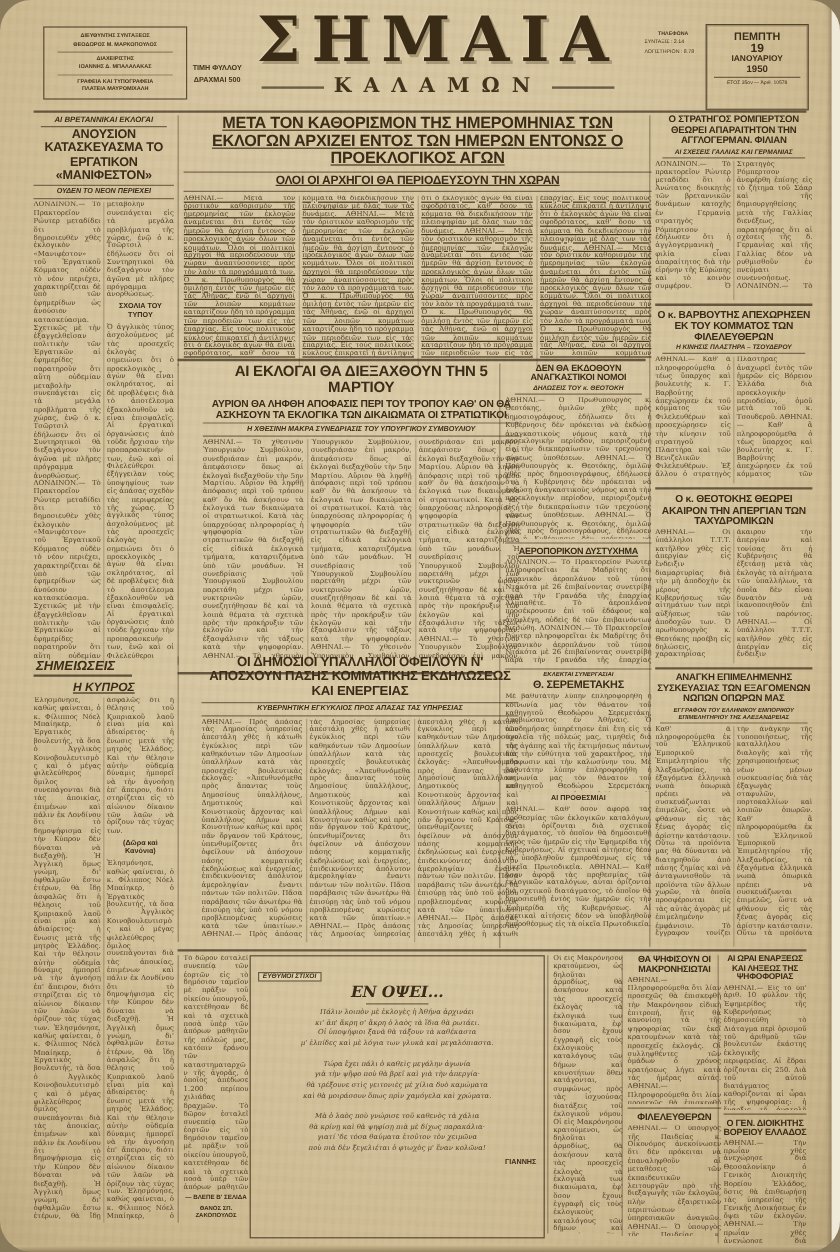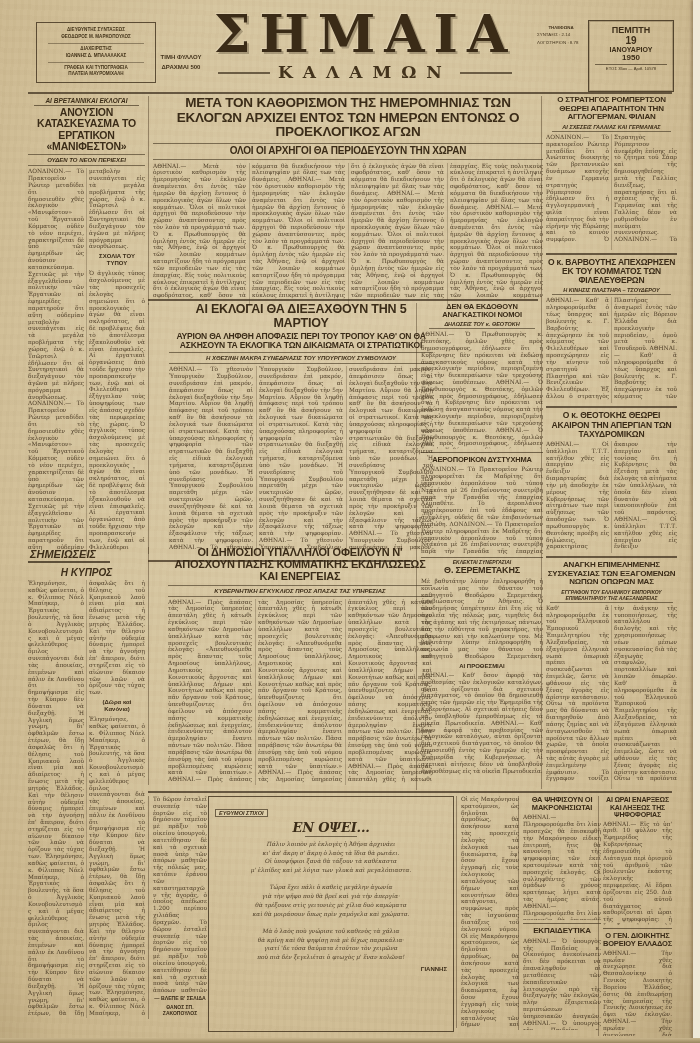--- a/index.html
+++ b/index.html
@@ -1,18 +1,18 @@
 <!DOCTYPE html>
 <html><head>
 <meta charset="utf-8">
 <style>
   html,body{margin:0;padding:0;background:#8a7a5c;}
   #paper{position:relative;width:700px;height:1043px;overflow:hidden;
     background:radial-gradient(ellipse at 48% 38%, #dbcba8 0%, #d5c49e 50%, #c8b48a 88%, #b5a077 100%);
-    font-family:"DejaVu Serif", serif;color:#46371f;}
+    font-family:"DejaVu Serif", serif;color:#46371f;border-radius:26px;}
   #paper::before{content:"";position:absolute;inset:0;pointer-events:none;opacity:.35;
     background:repeating-linear-gradient(93deg, rgba(120,95,60,.06) 0 3px, rgba(255,245,220,.05) 3px 7px),
                repeating-linear-gradient(2deg, rgba(110,85,55,.05) 0 5px, rgba(255,250,230,.04) 5px 11px);}
   #edge-right{position:absolute;right:0;top:0;width:7px;height:100%;background:#efe9d8;box-shadow:-2px 0 3px rgba(90,70,40,.4);}
   #edge-bottom{position:absolute;left:0;bottom:0;width:100%;height:5px;background:linear-gradient(#c9b68e, #9a875f);}
   .abs{position:absolute;}
   .bt{font:5.8px/1.18 "DejaVu Serif", serif;text-align:justify;color:#4d3d27;overflow:hidden;word-break:break-word;}
   .c2{column-count:2;column-gap:5px;column-rule:1px solid rgba(80,63,40,.3);}
   .c3{column-count:3;column-gap:6px;column-rule:1px solid rgba(80,63,40,.3);}
   .c4{column-count:4;column-gap:6px;column-rule:1px solid rgba(80,63,40,.3);}
@@ -90,29 +90,29 @@
     <div class="sub kick" style="font-size:6px;">ΟΥΔΕΝ ΤΟ ΝΕΟΝ ΠΕΡΙΕΧΕΙ</div>
     <div class="bt c2" style="height:388px;margin-top:2px;">
       <span>ΛΟΝΔΙΝΟΝ.— Τὸ Πρακτορεῖον Ρώυτερ μεταδίδει ὅτι τὸ δημοσιευθὲν χθὲς ἐκλογικὸν «Μανιφέστον» τοῦ Ἐργατικοῦ Κόμματος οὐδὲν τὸ νέον περιέχει, χαρακτηρίζεται δὲ ὑπὸ τῶν ἐφημερίδων ὡς ἀνούσιον κατασκεύασμα. Σχετικῶς μὲ τὴν ἐξαγγελθεῖσαν πολιτικὴν τῶν Ἐργατικῶν αἱ ἐφημερίδες παρατηροῦν ὅτι αὕτη οὐδεμίαν μεταβολὴν συνεπάγεται εἰς τὰ μεγάλα προβλήματα τῆς χώρας, ἐνῷ ὁ κ. Τσῶρτσιλ ἐδήλωσεν ὅτι οἱ Συντηρητικοὶ θὰ διεξαγάγουν τὸν ἀγῶνα μὲ πλῆρες πρόγραμμα ἀνορθώσεως. ΛΟΝΔΙΝΟΝ.— Τὸ Πρακτορεῖον Ρώυτερ μεταδίδει ὅτι τὸ δημοσιευθὲν χθὲς ἐκλογικὸν «Μανιφέστον» τοῦ Ἐργατικοῦ Κόμματος οὐδὲν τὸ νέον περιέχει, χαρακτηρίζεται δὲ ὑπὸ τῶν ἐφημερίδων ὡς ἀνούσιον κατασκεύασμα. Σχετικῶς μὲ τὴν ἐξαγγελθεῖσαν πολιτικὴν τῶν Ἐργατικῶν αἱ ἐφημερίδες παρατηροῦν ὅτι αὕτη οὐδεμίαν μεταβολὴν συνεπάγεται εἰς τὰ μεγάλα προβλήματα τῆς χώρας, ἐνῷ ὁ κ. Τσῶρτσιλ ἐδήλωσεν ὅτι οἱ Συντηρητικοὶ θὰ διεξαγάγουν τὸν ἀγῶνα μὲ πλῆρες πρόγραμμα ἀνορθώσεως.</span>
       <span class="mid">ΣΧΟΛΙΑ ΤΟΥ ΤΥΠΟΥ</span>
       <span>Ὁ ἀγγλικὸς τύπος ἀσχολούμενος μὲ τὰς προσεχεῖς ἐκλογὰς σημειώνει ὅτι ὁ προεκλογικὸς ἀγὼν θὰ εἶναι σκληρότατος, αἱ δὲ προβλέψεις διὰ τὸ ἀποτέλεσμα ἐξακολουθοῦν νὰ εἶναι ἐπισφαλεῖς. Αἱ ἐργατικαὶ ὀργανώσεις ἀπὸ τοῦδε ἤρχισαν τὴν προπαρασκευήν των, ἐνῷ καὶ οἱ Φιλελεύθεροι ἐξήγγειλαν τοὺς ὑποψηφίους των εἰς ἁπάσας σχεδὸν τὰς περιφερείας τῆς χώρας. Ὁ ἀγγλικὸς τύπος ἀσχολούμενος μὲ τὰς προσεχεῖς ἐκλογὰς σημειώνει ὅτι ὁ προεκλογικὸς ἀγὼν θὰ εἶναι σκληρότατος, αἱ δὲ προβλέψεις διὰ τὸ ἀποτέλεσμα ἐξακολουθοῦν νὰ εἶναι ἐπισφαλεῖς. Αἱ ἐργατικαὶ ὀργανώσεις ἀπὸ τοῦδε ἤρχισαν τὴν προπαρασκευήν των, ἐνῷ καὶ οἱ Φιλελεύθεροι ἐξήγγειλαν τοὺς ὑποψηφίους των εἰς ἁπάσας σχεδὸν τὰς περιφερείας τῆς χώρας.</span>
     </div>
   </div>
 
   <div class="abs" style="left:28px;top:543px;width:117px;">
     <div class="kick" style="font-size:11px;text-align:center;border-bottom:2px solid rgba(55,42,24,.75);display:inline-block;padding:0 14px 1px 2px;">ΣΗΜΕΙΩΣΕΙΣ</div>
-    <div class="kick" style="font-size:10px;margin:4px 0 2px;">Η ΚΥΠΡΟΣ</div>
+    <div class="kick" style="font-size:10px;margin:4px 0 2px;text-decoration:underline;">Η ΚΥΠΡΟΣ</div>
     <div class="bt c2" style="height:438px;">
       <span>Ἐλησμόνησε, καθὼς φαίνεται, ὁ κ. Φίλιππος Νόελ Μπαίηκερ, ὁ Ἐργατικὸς βουλευτής, τὰ ὅσα ὁ Ἀγγλικὸς Κοινοβουλευτισμὸς καὶ ὁ μέγας φιλελεύθερος ὅμιλος συνεπάγονται διὰ τὰς ἀποικίας, ἐπιμένων καὶ πάλιν ἐκ Λονδίνου ὅτι τὸ δημοψήφισμα εἰς τὴν Κύπρον δὲν δύναται νὰ διεξαχθῇ. Ἡ Ἀγγλικὴ ὅμως γνώμη, δι' ὀφθαλμῶν ἔστω ἐτέρων, θὰ ἴδῃ ἀσφαλῶς ὅτι ἡ θέλησις τοῦ Κυπριακοῦ λαοῦ εἶναι μία καὶ ἀδιαίρετος· ἡ ἕνωσις μετὰ τῆς μητρὸς Ἑλλάδος. Καὶ τὴν θέλησιν αὐτὴν οὐδεμία δύναμις ἠμπορεῖ νὰ τὴν ἀγνοήσῃ ἐπ' ἄπειρον, διότι στηρίζεται εἰς τὸ αἰώνιον δίκαιον τῶν λαῶν νὰ ὁρίζουν τὰς τύχας των. Ἐλησμόνησε, καθὼς φαίνεται, ὁ κ. Φίλιππος Νόελ Μπαίηκερ, ὁ Ἐργατικὸς βουλευτής, τὰ ὅσα ὁ Ἀγγλικὸς Κοινοβουλευτισμὸς καὶ ὁ μέγας φιλελεύθερος ὅμιλος συνεπάγονται διὰ τὰς ἀποικίας, ἐπιμένων καὶ πάλιν ἐκ Λονδίνου ὅτι τὸ δημοψήφισμα εἰς τὴν Κύπρον δὲν δύναται νὰ διεξαχθῇ. Ἡ Ἀγγλικὴ ὅμως γνώμη, δι' ὀφθαλμῶν ἔστω ἐτέρων, θὰ ἴδῃ ἀσφαλῶς ὅτι ἡ θέλησις τοῦ Κυπριακοῦ λαοῦ εἶναι μία καὶ ἀδιαίρετος· ἡ ἕνωσις μετὰ τῆς μητρὸς Ἑλλάδος. Καὶ τὴν θέλησιν αὐτὴν οὐδεμία δύναμις ἠμπορεῖ νὰ τὴν ἀγνοήσῃ ἐπ' ἄπειρον, διότι στηρίζεται εἰς τὸ αἰώνιον δίκαιον τῶν λαῶν νὰ ὁρίζουν τὰς τύχας των.</span>
       <span class="mid">(Δῶρα καὶ Κανόνια)</span>
       <span>Ἐλησμόνησε, καθὼς φαίνεται, ὁ κ. Φίλιππος Νόελ Μπαίηκερ, ὁ Ἐργατικὸς βουλευτής, τὰ ὅσα ὁ Ἀγγλικὸς Κοινοβουλευτισμὸς καὶ ὁ μέγας φιλελεύθερος ὅμιλος συνεπάγονται διὰ τὰς ἀποικίας, ἐπιμένων καὶ πάλιν ἐκ Λονδίνου ὅτι τὸ δημοψήφισμα εἰς τὴν Κύπρον δὲν δύναται νὰ διεξαχθῇ. Ἡ Ἀγγλικὴ ὅμως γνώμη, δι' ὀφθαλμῶν ἔστω ἐτέρων, θὰ ἴδῃ ἀσφαλῶς ὅτι ἡ θέλησις τοῦ Κυπριακοῦ λαοῦ εἶναι μία καὶ ἀδιαίρετος· ἡ ἕνωσις μετὰ τῆς μητρὸς Ἑλλάδος. Καὶ τὴν θέλησιν αὐτὴν οὐδεμία δύναμις ἠμπορεῖ νὰ τὴν ἀγνοήσῃ ἐπ' ἄπειρον, διότι στηρίζεται εἰς τὸ αἰώνιον δίκαιον τῶν λαῶν νὰ ὁρίζουν τὰς τύχας των. Ἐλησμόνησε, καθὼς φαίνεται, ὁ κ. Φίλιππος Νόελ Μπαίηκερ, ὁ Ἐργατικὸς βουλευτής, τὰ ὅσα ὁ Ἀγγλικὸς Κοινοβουλευτισμὸς καὶ ὁ μέγας φιλελεύθερος ὅμιλος συνεπάγονται διὰ τὰς ἀποικίας, ἐπιμένων καὶ πάλιν ἐκ Λονδίνου ὅτι τὸ δημοψήφισμα εἰς τὴν Κύπρον δὲν δύναται νὰ διεξαχθῇ. Ἡ Ἀγγλικὴ ὅμως γνώμη, δι' ὀφθαλμῶν ἔστω ἐτέρων, θὰ ἴδῃ ἀσφαλῶς ὅτι ἡ θέλησις τοῦ Κυπριακοῦ λαοῦ εἶναι μία καὶ ἀδιαίρετος· ἡ ἕνωσις μετὰ τῆς μητρὸς Ἑλλάδος. Καὶ τὴν θέλησιν αὐτὴν οὐδεμία δύναμις ἠμπορεῖ νὰ τὴν ἀγνοήσῃ ἐπ' ἄπειρον, διότι στηρίζεται εἰς τὸ αἰώνιον δίκαιον τῶν λαῶν νὰ ὁρίζουν τὰς τύχας των.</span>
     </div>
   </div>
 
-  <div class="abs vline" style="left:148px;top:96px;width:390px;padding-left:4px;">
+  <div class="abs vline" style="left:148px;top:96px;width:390px;padding-left:4px;text-decoration:underline;">
     <div class="hl" style="font-size:13.5px;">ΜΕΤΑ ΤΟΝ ΚΑΘΟΡΙΣΜΟΝ ΤΗΣ ΗΜΕΡΟΜΗΝΙΑΣ ΤΩΝ ΕΚΛΟΓΩΝ ΑΡΧΙΖΕΙ ΕΝΤΟΣ ΤΩΝ ΗΜΕΡΩΝ ΕΝΤΟΝΩΣ Ο ΠΡΟΕΚΛΟΓΙΚΟΣ ΑΓΩΝ</div>
     <div class="sub hl" style="font-size:10px;margin-top:3px;">ΟΛΟΙ ΟΙ ΑΡΧΗΓΟΙ ΘΑ ΠΕΡΙΟΔΕΥΣΟΥΝ ΤΗΝ ΧΩΡΑΝ</div>
     <div class="bt c4" style="height:142px;margin-top:3px;">
       <span>ΑΘΗΝΑΙ.— Μετὰ τὸν ὁριστικὸν καθορισμὸν τῆς ἡμερομηνίας τῶν ἐκλογῶν ἀναμένεται ὅτι ἐντὸς τῶν ἡμερῶν θὰ ἀρχίσῃ ἔντονος ὁ προεκλογικὸς ἀγὼν ὅλων τῶν κομμάτων. Ὅλοι οἱ πολιτικοὶ ἀρχηγοὶ θὰ περιοδεύσουν τὴν χώραν ἀναπτύσσοντες πρὸς τὸν λαὸν τὰ προγράμματά των. Ὁ κ. Πρωθυπουργὸς θὰ ὁμιλήσῃ ἐντὸς τῶν ἡμερῶν εἰς τὰς Ἀθήνας, ἐνῷ οἱ ἀρχηγοὶ τῶν λοιπῶν κομμάτων καταρτίζουν ἤδη τὸ πρόγραμμα τῶν περιοδειῶν των εἰς τὰς ἐπαρχίας. Εἰς τοὺς πολιτικοὺς κύκλους ἐπικρατεῖ ἡ ἀντίληψις ὅτι ὁ ἐκλογικὸς ἀγὼν θὰ εἶναι σφοδρότατος, καθ' ὅσον τὰ κόμματα θὰ διεκδικήσουν τὴν πλειοψηφίαν μὲ ὅλας των τὰς δυνάμεις. ΑΘΗΝΑΙ.— Μετὰ τὸν ὁριστικὸν καθορισμὸν τῆς ἡμερομηνίας τῶν ἐκλογῶν ἀναμένεται ὅτι ἐντὸς τῶν ἡμερῶν θὰ ἀρχίσῃ ἔντονος ὁ προεκλογικὸς ἀγὼν ὅλων τῶν κομμάτων. Ὅλοι οἱ πολιτικοὶ ἀρχηγοὶ θὰ περιοδεύσουν τὴν χώραν ἀναπτύσσοντες πρὸς τὸν λαὸν τὰ προγράμματά των. Ὁ κ. Πρωθυπουργὸς θὰ ὁμιλήσῃ ἐντὸς τῶν ἡμερῶν εἰς τὰς Ἀθήνας, ἐνῷ οἱ ἀρχηγοὶ τῶν λοιπῶν κομμάτων καταρτίζουν ἤδη τὸ πρόγραμμα τῶν περιοδειῶν των εἰς τὰς ἐπαρχίας. Εἰς τοὺς πολιτικοὺς κύκλους ἐπικρατεῖ ἡ ἀντίληψις ὅτι ὁ ἐκλογικὸς ἀγὼν θὰ εἶναι σφοδρότατος, καθ' ὅσον τὰ κόμματα θὰ διεκδικήσουν τὴν πλειοψηφίαν μὲ ὅλας των τὰς δυνάμεις. ΑΘΗΝΑΙ.— Μετὰ τὸν ὁριστικὸν καθορισμὸν τῆς ἡμερομηνίας τῶν ἐκλογῶν ἀναμένεται ὅτι ἐντὸς τῶν ἡμερῶν θὰ ἀρχίσῃ ἔντονος ὁ προεκλογικὸς ἀγὼν ὅλων τῶν κομμάτων. Ὅλοι οἱ πολιτικοὶ ἀρχηγοὶ θὰ περιοδεύσουν τὴν χώραν ἀναπτύσσοντες πρὸς τὸν λαὸν τὰ προγράμματά των. Ὁ κ. Πρωθυπουργὸς θὰ ὁμιλήσῃ ἐντὸς τῶν ἡμερῶν εἰς τὰς Ἀθήνας, ἐνῷ οἱ ἀρχηγοὶ τῶν λοιπῶν κομμάτων καταρτίζουν ἤδη τὸ πρόγραμμα τῶν περιοδειῶν των εἰς τὰς ἐπαρχίας. Εἰς τοὺς πολιτικοὺς κύκλους ἐπικρατεῖ ἡ ἀντίληψις ὅτι ὁ ἐκλογικὸς ἀγὼν θὰ εἶναι σφοδρότατος, καθ' ὅσον τὰ κόμματα θὰ διεκδικήσουν τὴν πλειοψηφίαν μὲ ὅλας των τὰς δυνάμεις. ΑΘΗΝΑΙ.— Μετὰ τὸν ὁριστικὸν καθορισμὸν τῆς ἡμερομηνίας τῶν ἐκλογῶν ἀναμένεται ὅτι ἐντὸς τῶν ἡμερῶν θὰ ἀρχίσῃ ἔντονος ὁ προεκλογικὸς ἀγὼν ὅλων τῶν κομμάτων. Ὅλοι οἱ πολιτικοὶ ἀρχηγοὶ θὰ περιοδεύσουν τὴν χώραν ἀναπτύσσοντες πρὸς τὸν λαὸν τὰ προγράμματά των. Ὁ κ. Πρωθυπουργὸς θὰ ὁμιλήσῃ ἐντὸς τῶν ἡμερῶν εἰς τὰς Ἀθήνας, ἐνῷ οἱ ἀρχηγοὶ τῶν λοιπῶν κομμάτων καταρτίζουν ἤδη τὸ πρόγραμμα τῶν περιοδειῶν των εἰς τὰς ἐπαρχίας. Εἰς τοὺς πολιτικοὺς κύκλους ἐπικρατεῖ ἡ ἀντίληψις ὅτι ὁ ἐκλογικὸς ἀγὼν θὰ εἶναι σφοδρότατος, καθ' ὅσον τὰ κόμματα θὰ διεκδικήσουν τὴν πλειοψηφίαν μὲ ὅλας των τὰς δυνάμεις. ΑΘΗΝΑΙ.— Μετὰ τὸν ὁριστικὸν καθορισμὸν τῆς ἡμερομηνίας τῶν ἐκλογῶν ἀναμένεται ὅτι ἐντὸς τῶν ἡμερῶν θὰ ἀρχίσῃ ἔντονος ὁ προεκλογικὸς ἀγὼν ὅλων τῶν κομμάτων. Ὅλοι οἱ πολιτικοὶ ἀρχηγοὶ θὰ περιοδεύσουν τὴν χώραν ἀναπτύσσοντες πρὸς τὸν λαὸν τὰ προγράμματά των. Ὁ κ. Πρωθυπουργὸς θὰ ὁμιλήσῃ ἐντὸς τῶν ἡμερῶν εἰς τὰς Ἀθήνας, ἐνῷ οἱ ἀρχηγοὶ τῶν λοιπῶν κομμάτων καταρτίζουν ἤδη τὸ πρόγραμμα τῶν περιοδειῶν των εἰς τὰς ἐπαρχίας. Εἰς τοὺς πολιτικοὺς κύκλους ἐπικρατεῖ ἡ ἀντίληψις ὅτι ὁ ἐκλογικὸς ἀγὼν θὰ εἶναι σφοδρότατος, καθ' ὅσον τὰ κόμματα θὰ διεκδικήσουν τὴν πλειοψηφίαν μὲ ὅλας των τὰς δυνάμεις.</span>
     </div>
   </div>
 
   <div class="abs vline" style="left:541px;top:96px;width:131px;padding-left:4px;">
 
     <div>
@@ -164,21 +164,21 @@
     </div>
   </div>
 
   <div class="abs vline" style="left:416px;top:303px;width:122px;padding-left:4px;">
     <div class="hl" style="font-size:7.5px;">ΔΕΝ ΘΑ ΕΚΔΟΘΟΥΝ ΑΝΑΓΚΑΣΤΙΚΟΙ ΝΟΜΟΙ</div>
     <div class="kick" style="font-size:5.5px;border-bottom:1px solid rgba(62,48,28,.6);margin:2px 8px;padding-bottom:1px;">ΔΗΛΩΣΕΙΣ ΤΟΥ κ. ΘΕΟΤΟΚΗ</div>
     <div class="bt" style="height:118px;">
       <span>ΑΘΗΝΑΙ.— Ὁ Πρωθυπουργὸς κ. Θεοτόκης, ὁμιλῶν χθὲς πρὸς δημοσιογράφους, ἐδήλωσεν ὅτι ἡ Κυβέρνησις δὲν πρόκειται νὰ ἐκδώσῃ ἀναγκαστικοὺς νόμους κατὰ τὴν προεκλογικὴν περίοδον, περιοριζομένη εἰς τὴν διεκπεραίωσιν τῶν τρεχούσης φύσεως ὑποθέσεων. ΑΘΗΝΑΙ.— Ὁ Πρωθυπουργὸς κ. Θεοτόκης, ὁμιλῶν χθὲς πρὸς δημοσιογράφους, ἐδήλωσεν ὅτι ἡ Κυβέρνησις δὲν πρόκειται νὰ ἐκδώσῃ ἀναγκαστικοὺς νόμους κατὰ τὴν προεκλογικὴν περίοδον, περιοριζομένη εἰς τὴν διεκπεραίωσιν τῶν τρεχούσης φύσεως ὑποθέσεων. ΑΘΗΝΑΙ.— Ὁ Πρωθυπουργὸς κ. Θεοτόκης, ὁμιλῶν χθὲς πρὸς δημοσιογράφους, ἐδήλωσεν ὅτι ἡ Κυβέρνησις δὲν πρόκειται νὰ ἐκδώσῃ ἀναγκαστικοὺς νόμους κατὰ τὴν προεκλογικὴν περίοδον, περιοριζομένη εἰς τὴν διεκπεραίωσιν τῶν τρεχούσης φύσεως ὑποθέσεων.</span>
     </div>
     <div class="rule" style="margin:3px 0;"></div>
-    <div class="hl" style="font-size:7.5px;">ΑΕΡΟΠΟΡΙΚΟΝ ΔΥΣΤΥΧΗΜΑ</div>
+    <div class="hl" style="font-size:7.5px;text-decoration:underline;">ΑΕΡΟΠΟΡΙΚΟΝ ΔΥΣΤΥΧΗΜΑ</div>
     <div class="bt" style="height:88px;margin-top:2px;">
       <span>ΛΟΝΔΙΝΟΝ.— Τὸ Πρακτορεῖον Ρώυτερ πληροφορεῖται ἐκ Μαδρίτης ὅτι ἱσπανικὸν ἀεροπλάνον τοῦ τύπου Ντακότα μὲ 26 ἐπιβαίνοντας συνετρίβη παρὰ τὴν Γρανάδα τῆς ἐπαρχίας Ἀλμπαθέτε. Τὸ ἀεροπλάνον προσέκρουσεν ἐπὶ τοῦ ἐδάφους καὶ ἀνεφλέγη, οὐδεὶς δὲ τῶν ἐπιβαινόντων διεσώθη. ΛΟΝΔΙΝΟΝ.— Τὸ Πρακτορεῖον Ρώυτερ πληροφορεῖται ἐκ Μαδρίτης ὅτι ἱσπανικὸν ἀεροπλάνον τοῦ τύπου Ντακότα μὲ 26 ἐπιβαίνοντας συνετρίβη παρὰ τὴν Γρανάδα τῆς ἐπαρχίας Ἀλμπαθέτε. Τὸ ἀεροπλάνον προσέκρουσεν ἐπὶ τοῦ ἐδάφους καὶ ἀνεφλέγη, οὐδεὶς δὲ τῶν ἐπιβαινόντων διεσώθη.</span>
     </div>
     <div class="rule" style="margin:3px 0 1px;"></div>
     <div class="kick" style="font-size:5px;">ΕΚΛΕΚΤΑΙ ΣΥΝΕΡΓΑΣΙΑΙ</div>
     <div class="hl" style="font-size:9px;margin:1px 0 2px;">Θ. ΣΕΡΕΜΕΤΑΚΗΣ</div>
     <div class="bt" style="height:82px;">
       <span>Μὲ βαθυτάτην λύπην ἐπληροφορήθη ἡ κοινωνία μας τὸν θάνατον τοῦ καθηγητοῦ Θεοδώρου Σερεμετάκη, ἀποβιώσαντος ἐν Ἀθήναις. Ὁ ἀποδημήσας ὑπηρέτησεν ἐπὶ ἔτη εἰς τὰ σχολεῖα τῆς πόλεώς μας, τιμηθεὶς διὰ τῆς ἀγάπης καὶ τῆς ἐκτιμήσεως πάντων, διὰ τὴν εὐθύτητα τοῦ χαρακτῆρος, τὴν μόρφωσιν καὶ τὴν καλωσύνην του. Μὲ βαθυτάτην λύπην ἐπληροφορήθη ἡ κοινωνία μας τὸν θάνατον τοῦ καθηγητοῦ Θεοδώρου Σερεμετάκη, ἀποβιώσαντος ἐν Ἀθήναις. Ὁ ἀποδημήσας ὑπηρέτησεν ἐπὶ ἔτη εἰς τὰ σχολεῖα τῆς πόλεώς μας, τιμηθεὶς διὰ τῆς ἀγάπης καὶ τῆς ἐκτιμήσεως πάντων, διὰ τὴν εὐθύτητα τοῦ χαρακτῆρος, τὴν μόρφωσιν καὶ τὴν καλωσύνην του.</span>
     </div>
     <div class="mid">ΑΙ ΠΡΟΘΕΣΜΙΑΙ</div>
@@ -232,21 +232,21 @@
       <span>Οἱ εἰς Μακρόνησον κρατούμενοι, ὡς δηλοῦται ἁρμοδίως, θὰ ἀσκήσουν κατὰ τὰς προσεχεῖς ἐκλογὰς τὰ ἐκλογικά των δικαιώματα, ἐφ' ὅσον ἔχουν ἐγγραφῆ εἰς τοὺς ἐκλογικοὺς καταλόγους τῶν δήμων καὶ κοινοτήτων ὅθεν κατάγονται, συμφώνως πρὸς τὰς ἰσχυούσας διατάξεις τοῦ ἐκλογικοῦ νόμου. Οἱ εἰς Μακρόνησον κρατούμενοι, ὡς δηλοῦται ἁρμοδίως, θὰ ἀσκήσουν κατὰ τὰς προσεχεῖς ἐκλογὰς τὰ ἐκλογικά των δικαιώματα, ἐφ' ὅσον ἔχουν ἐγγραφῆ εἰς τοὺς ἐκλογικοὺς καταλόγους τῶν δήμων καὶ κοινοτήτων ὅθεν κατάγονται, συμφώνως πρὸς τὰς ἰσχυούσας διατάξεις τοῦ ἐκλογικοῦ νόμου. Οἱ εἰς Μακρόνησον κρατούμενοι, ὡς δηλοῦται ἁρμοδίως, θὰ ἀσκήσουν κατὰ τὰς προσεχεῖς ἐκλογὰς τὰ ἐκλογικά των δικαιώματα, ἐφ' ὅσον ἔχουν ἐγγραφῆ εἰς τοὺς ἐκλογικοὺς καταλόγους τῶν δήμων καὶ κοινοτήτων ὅθεν κατάγονται, συμφώνως πρὸς τὰς ἰσχυούσας διατάξεις τοῦ ἐκλογικοῦ νόμου.</span>
     </div>
   </div>
 
   <div class="abs vline" style="left:518px;top:796px;width:78px;padding-left:4px;">
     <div class="hl" style="font-size:7.5px;">ΘΑ ΨΗΦΙΣΟΥΝ ΟΙ ΜΑΚΡΟΝΗΣΙΩΤΑΙ</div>
     <div class="bt" style="height:106px;margin-top:2px;">
       <span>ΑΘΗΝΑΙ.— Πληροφορούμεθα ὅτι λίαν προσεχῶς θὰ ἐπισκεφθῇ τὴν Μακρόνησον εἰδικὴ ἐπιτροπή, ἥτις θὰ κανονίσῃ τὰ τῆς ψηφοφορίας τῶν ἐκεῖ κρατουμένων κατὰ τὰς προσεχεῖς ἐκλογάς. Οἱ συλληφθέντες τῶν ὁμάδων ὁ χρόνος κρατήσεως λήγει κατὰ τὰς ἡμέρας αὐτάς. ΑΘΗΝΑΙ.— Πληροφορούμεθα ὅτι λίαν προσεχῶς θὰ ἐπισκεφθῇ τὴν Μακρόνησον εἰδικὴ ἐπιτροπή, ἥτις θὰ κανονίσῃ τὰ τῆς ψηφοφορίας τῶν ἐκεῖ κρατουμένων κατὰ τὰς προσεχεῖς ἐκλογάς. Οἱ συλληφθέντες τῶν ὁμάδων ὁ χρόνος κρατήσεως λήγει κατὰ τὰς ἡμέρας αὐτάς.</span>
     </div>
     <div class="rule" style="margin:3px 0;"></div>
-    <div class="hl" style="font-size:8px;">ΕΚΠΑΙΔΕΥΤΙΚΑ</div>
+    <div class="hl" style="font-size:8px;">ΦΙΛΕΛΕΥΘΕΡΩΝ</div>
     <div class="bt" style="height:92px;margin-top:2px;">
       <span>ΑΘΗΝΑΙ.— Ὁ ὑπουργὸς τῆς Παιδείας κ. Οἰκονόμος ἀνεκοίνωσεν ὅτι δὲν πρόκειται νὰ ἐπαναληφθοῦν αἱ μεταθέσεις τῶν ἐκπαιδευτικῶν λειτουργῶν πρὸ τῆς διεξαγωγῆς τῶν ἐκλογῶν, πλὴν ἐξαιρετικῶν περιπτώσεων ὑπηρεσιακῶν ἀναγκῶν. ΑΘΗΝΑΙ.— Ὁ ὑπουργὸς τῆς Παιδείας κ. Οἰκονόμος ἀνεκοίνωσεν ὅτι δὲν πρόκειται νὰ ἐπαναληφθοῦν αἱ μεταθέσεις τῶν ἐκπαιδευτικῶν λειτουργῶν πρὸ τῆς διεξαγωγῆς τῶν ἐκλογῶν, πλὴν ἐξαιρετικῶν περιπτώσεων ὑπηρεσιακῶν ἀναγκῶν.</span>
     </div>
   </div>
 
   <div class="abs vline" style="left:598px;top:796px;width:74px;padding-left:4px;box-sizing:border-box;">
     <div class="hl" style="font-size:7px;">ΑΙ ΩΡΑΙ ΕΝΑΡΞΕΩΣ ΚΑΙ ΛΗΞΕΩΣ ΤΗΣ ΨΗΦΟΦΟΡΙΑΣ</div>
     <div class="bt" style="height:104px;margin-top:2px;">
       <span>ΑΘΗΝΑΙ.— Εἰς τὸ ὑπ' ἀριθ. 10 φύλλον τῆς Ἐφημερίδος τῆς Κυβερνήσεως ἐδημοσιεύθη τὸ Διάταγμα περὶ ὁρισμοῦ τοῦ ἀριθμοῦ τῶν βουλευτῶν ἑκάστης ἐκλογικῆς περιφερείας. Αἱ ἕδραι ὁρίζονται εἰς 250. Διὰ τοῦ αὐτοῦ διατάγματος καθορίζονται αἱ ὧραι τῆς ψηφοφορίας: ἡ ἔναρξις τῇ ἀνατολῇ τοῦ ἡλίου (7.12) καὶ ἡ λῆξις τῇ δύσει (5 μ. μ.). ΑΘΗΝΑΙ.— Εἰς τὸ ὑπ' ἀριθ. 10 φύλλον τῆς Ἐφημερίδος τῆς Κυβερνήσεως ἐδημοσιεύθη τὸ Διάταγμα περὶ ὁρισμοῦ τοῦ ἀριθμοῦ τῶν βουλευτῶν ἑκάστης ἐκλογικῆς περιφερείας. Αἱ ἕδραι ὁρίζονται εἰς 250. Διὰ τοῦ αὐτοῦ διατάγματος καθορίζονται αἱ ὧραι τῆς ψηφοφορίας: ἡ ἔναρξις τῇ ἀνατολῇ τοῦ ἡλίου (7.12) καὶ ἡ λῆξις τῇ δύσει (5 μ. μ.).</span>
     </div>

